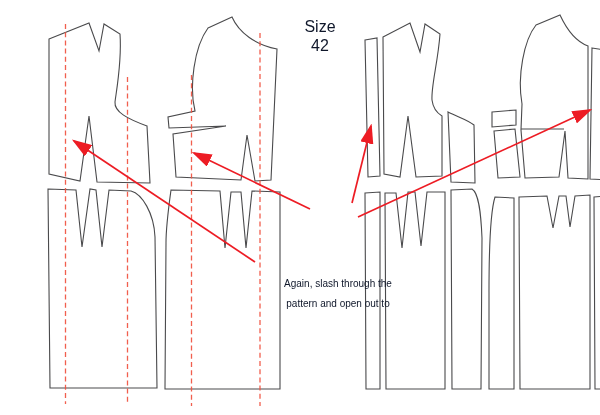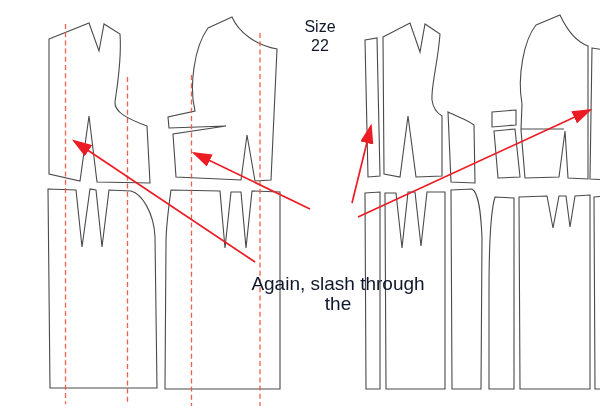--- a/index.html
+++ b/index.html
@@ -10,21 +10,21 @@
   .stage svg{position:absolute;left:0;top:0;}
   .piece{fill:none;stroke:#4a4a4c;stroke-width:1.1;stroke-linejoin:miter;}
   .slash-line{fill:none;stroke:#f0513f;stroke-width:1.3;stroke-dasharray:5 3.2;opacity:.92;}
   .arrow-line{fill:none;stroke:#ed1c24;stroke-width:1.7;}
   .size-label{
     position:absolute;left:262px;top:17px;width:60px;text-align:center;
     font-size:16px;line-height:19px;
   }
   .caption{
     position:absolute;left:210px;top:274px;width:200px;text-align:center;
-    font-size:19px;line-height:20px;
+    font-size:10px;line-height:20px;
   }
 </style>
 </head>
 <body>
 
 <div class="stage">
 
   <svg width="600" height="415" viewBox="0 0 600 415">
     <defs>
       <marker id="ah" viewBox="0 0 12 8" refX="10.5" refY="4" markerUnits="userSpaceOnUse" markerWidth="20" markerHeight="13.4" orient="auto">
@@ -66,20 +66,21 @@
     <g>
       <path class="arrow-line" marker-end="url(#ah)" d="M227,262 L46,141"></path>
       <path class="arrow-line" marker-end="url(#ah)" d="M282,209 L166,153"></path>
       <path class="arrow-line" marker-end="url(#ah)" d="M324,203 L343,126"></path>
       <path class="arrow-line" marker-end="url(#ah)" d="M330,217 L562,110"></path>
     </g>
   </svg>
 
   <div class="size-label">
     <div>Size</div>
-    <div>22</div>
+    <div>42</div>
   </div>
 
   <div class="caption">
     <div>Again, slash through the</div>
+    <div>pattern and open out to</div>
   </div>
 
 </div>
 
 </body></html>

